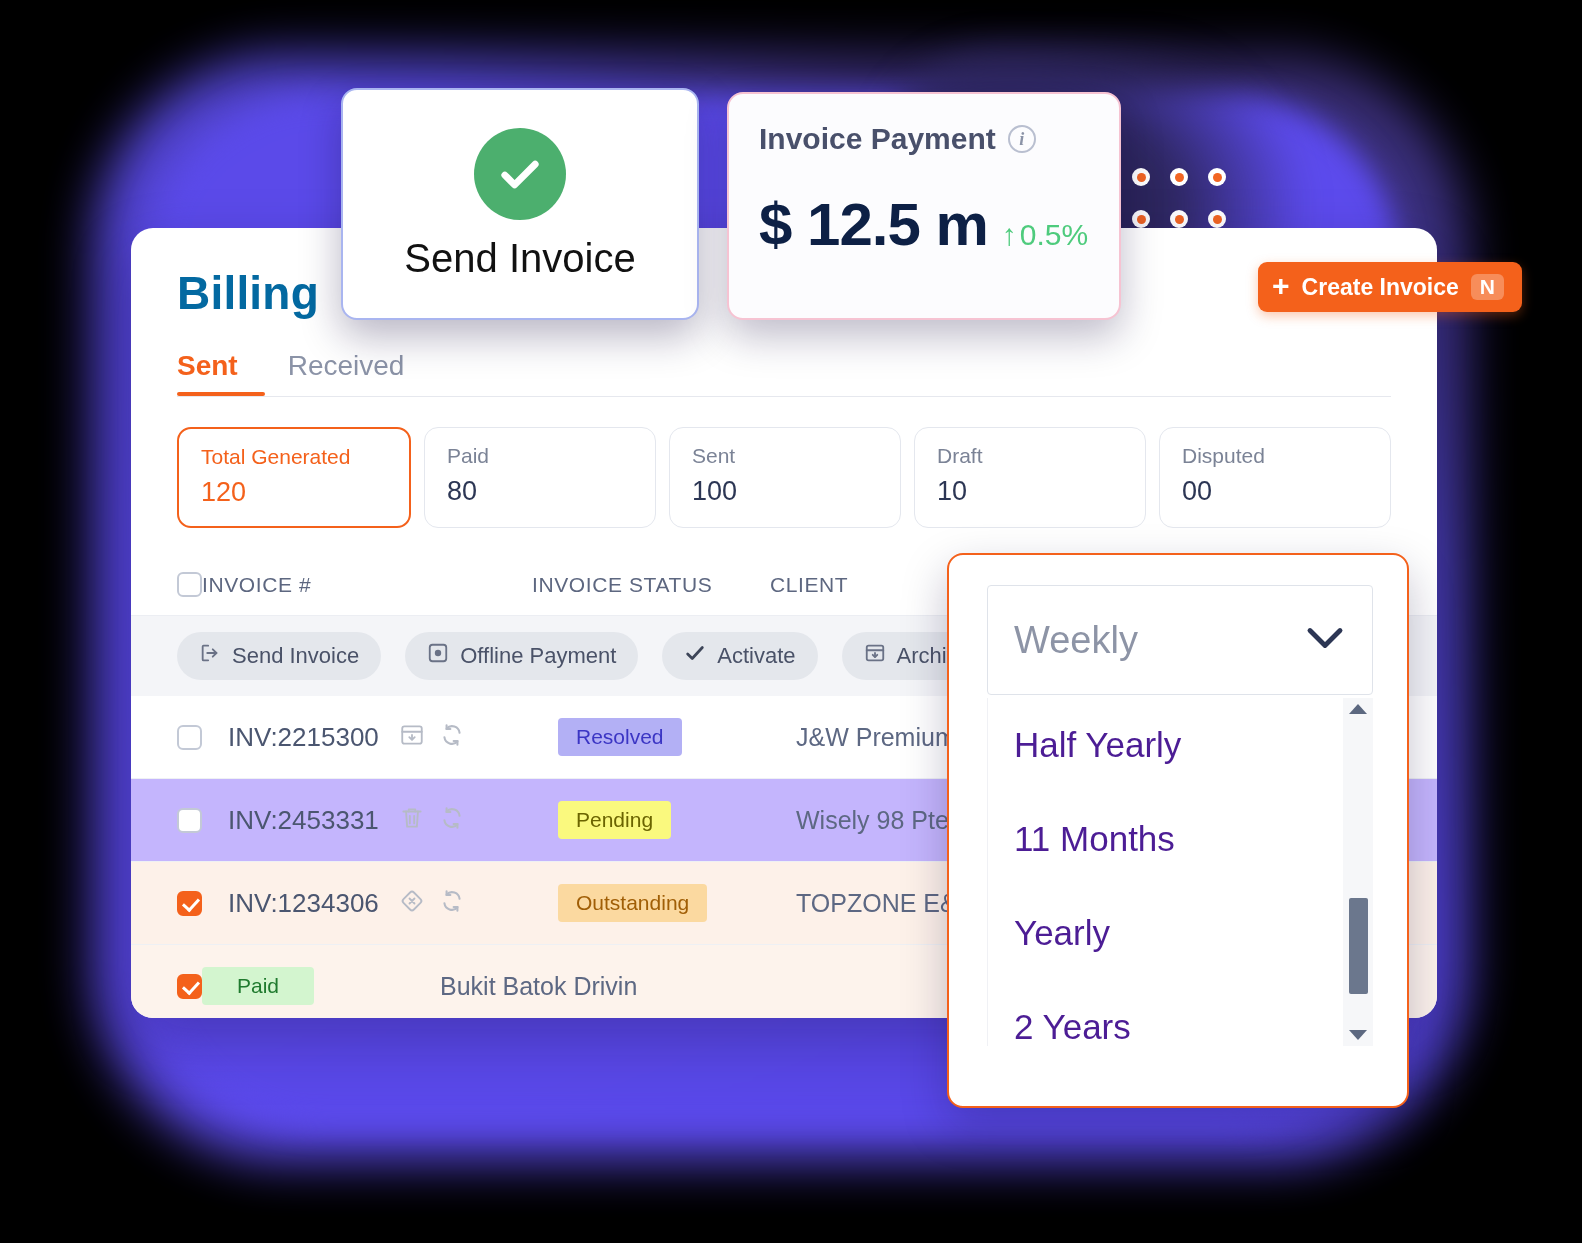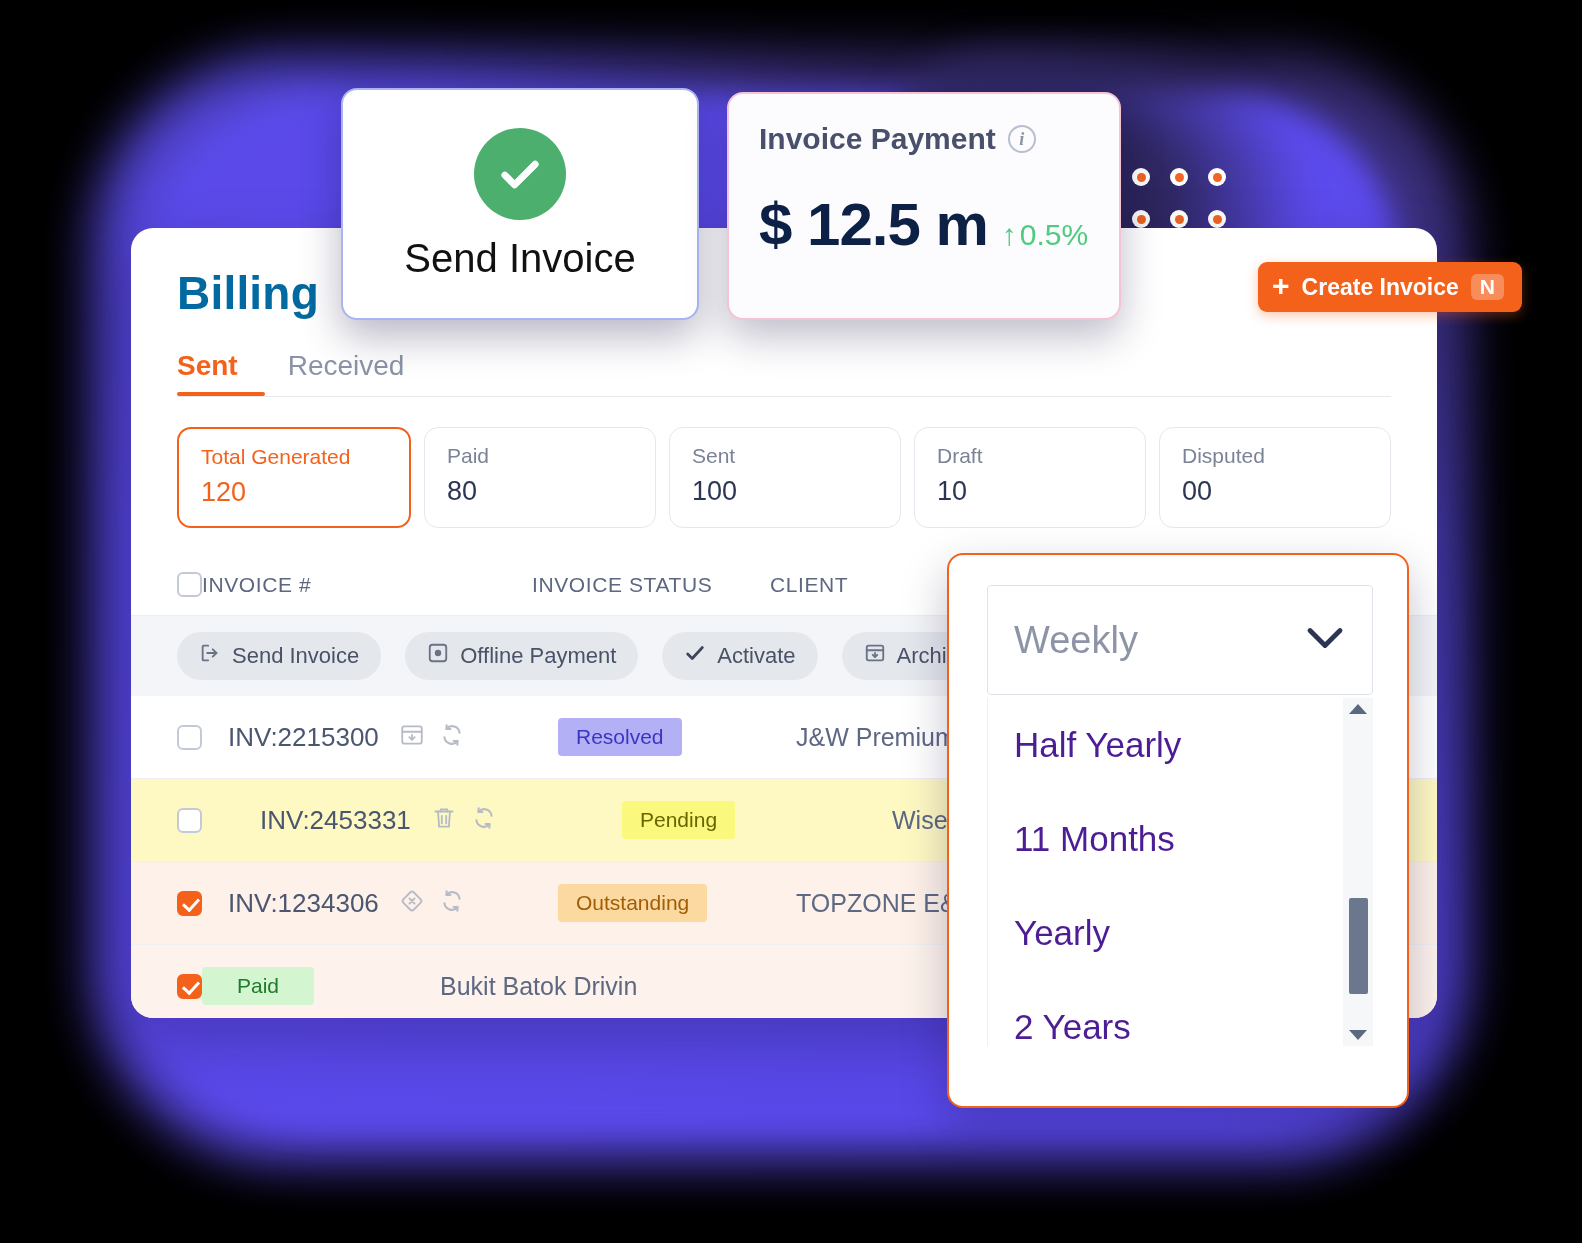--- a/index.html
+++ b/index.html
@@ -121,21 +121,21 @@
     display:inline-flex; align-items:center; gap:11px;
     background:#e4e7ec; border:none; border-radius:24px;
     padding:10px 22px; font-size:22px; color:#4a5268;
     font-family:"Liberation Sans", sans-serif; cursor:pointer; white-space:nowrap;
   }
   .tbtn.icon-only{ padding:10px 16px; }
   .tbtn svg{ flex:none; }
 
   
   .row{ display:flex; align-items:center; padding:22px 46px; border-bottom:1px solid #eef0f4; }
-  .row.alt{ background:#fef9c3;gap:32px; }
+  .row.alt{ background:#c4b5fd; }
   .row.sel{ background:#fdf1e9; }
   .row.sel2{ background:#fdf3ec; }
   .inv-cell{ width:330px; margin-left:26px; display:flex; align-items:center; gap:20px; }
   .inv-id{ font-size:26px; color:#4b5670; white-space:nowrap; }
   .row-icons{ display:flex; gap:14px; align-items:center; }
   .badge{
     display:inline-block; border-radius:4px; padding:7px 18px;
     font-size:21px; text-align:center; min-width:112px;
   }
   .client{ font-size:25px; color:#5b6party; }

